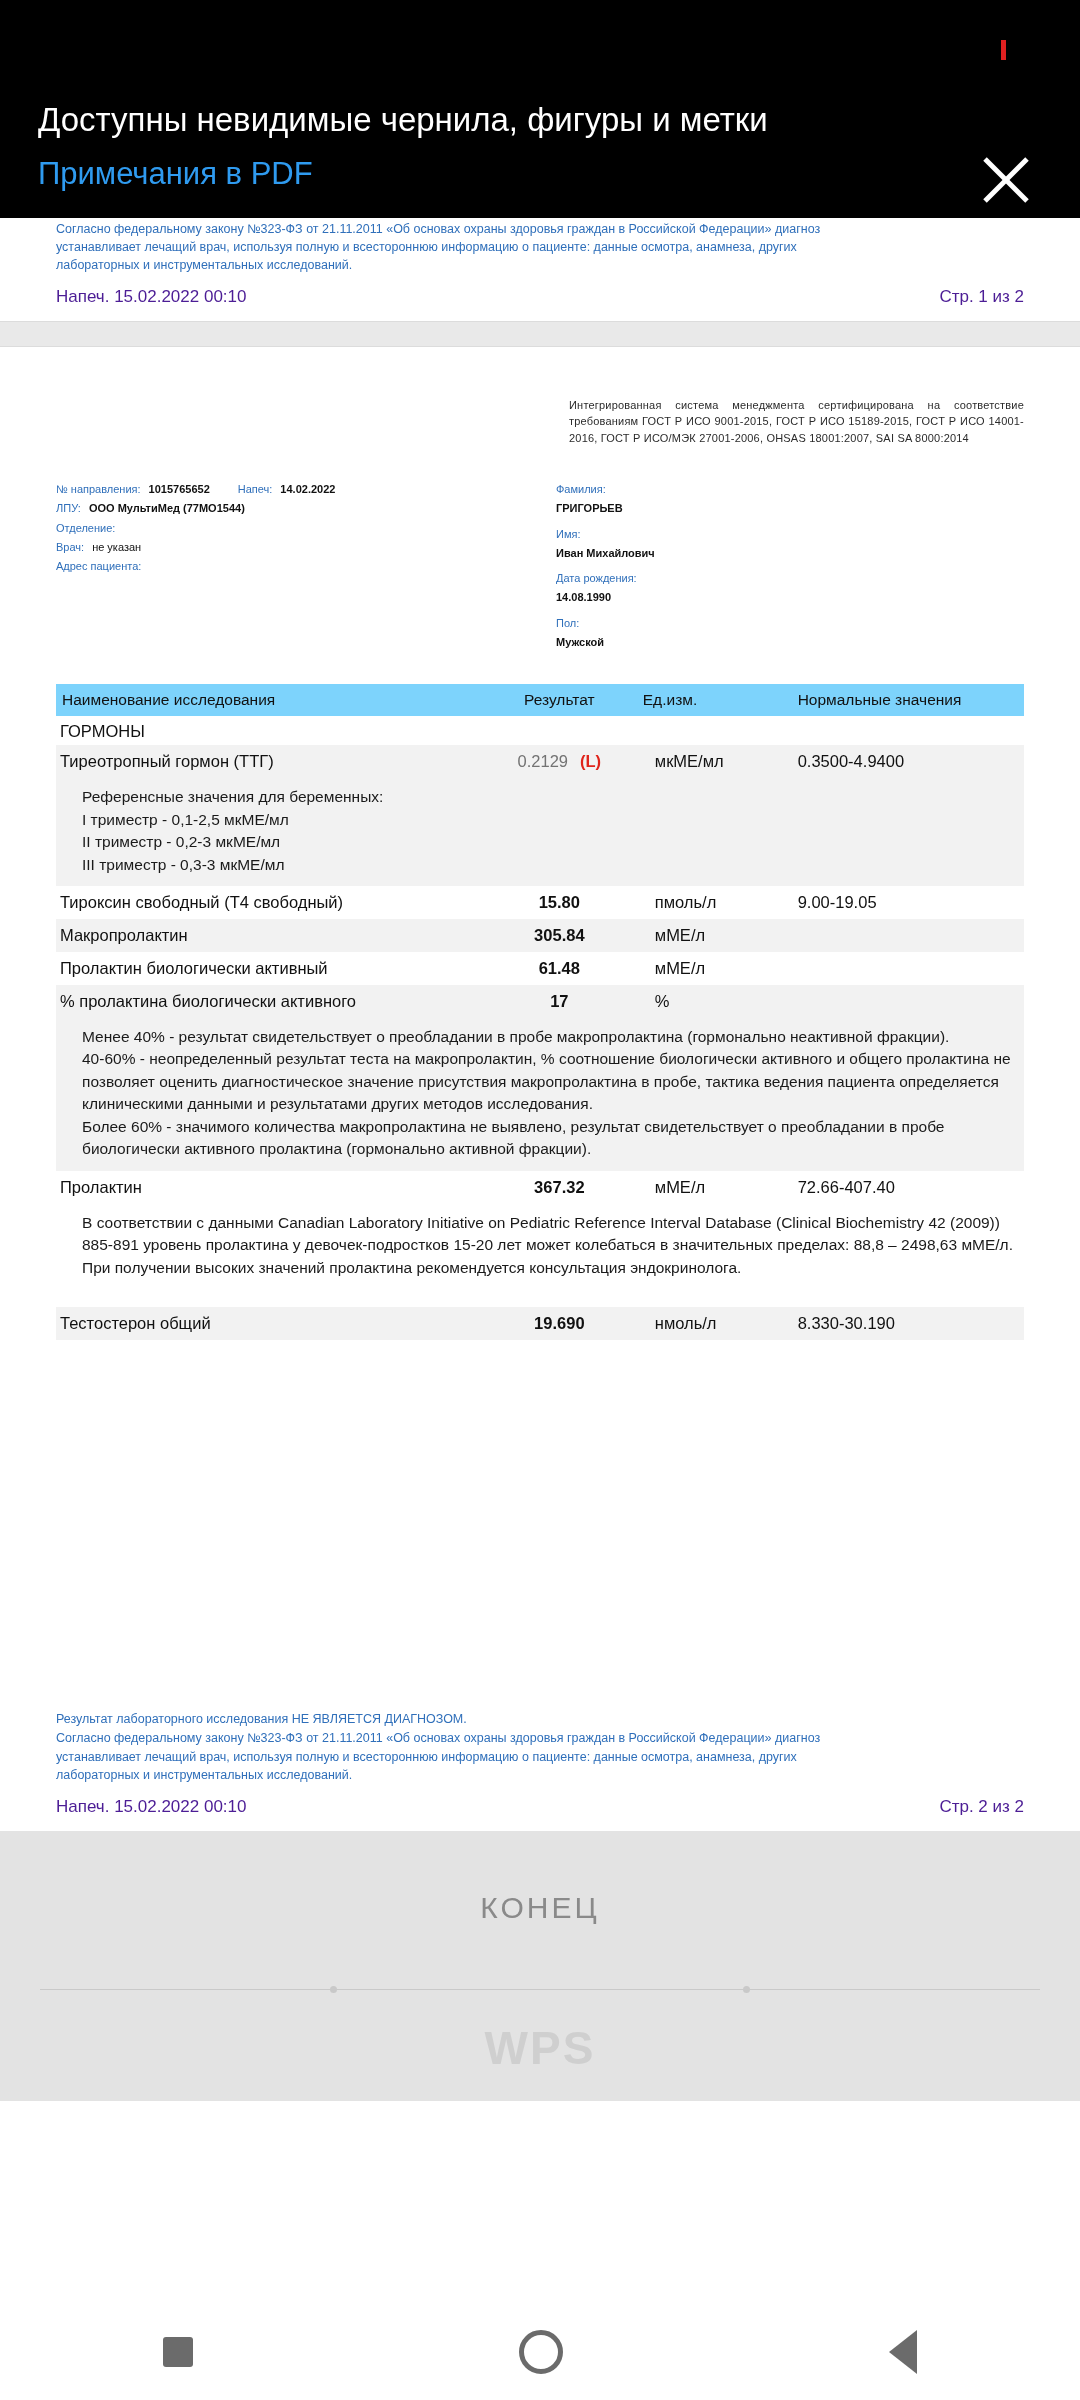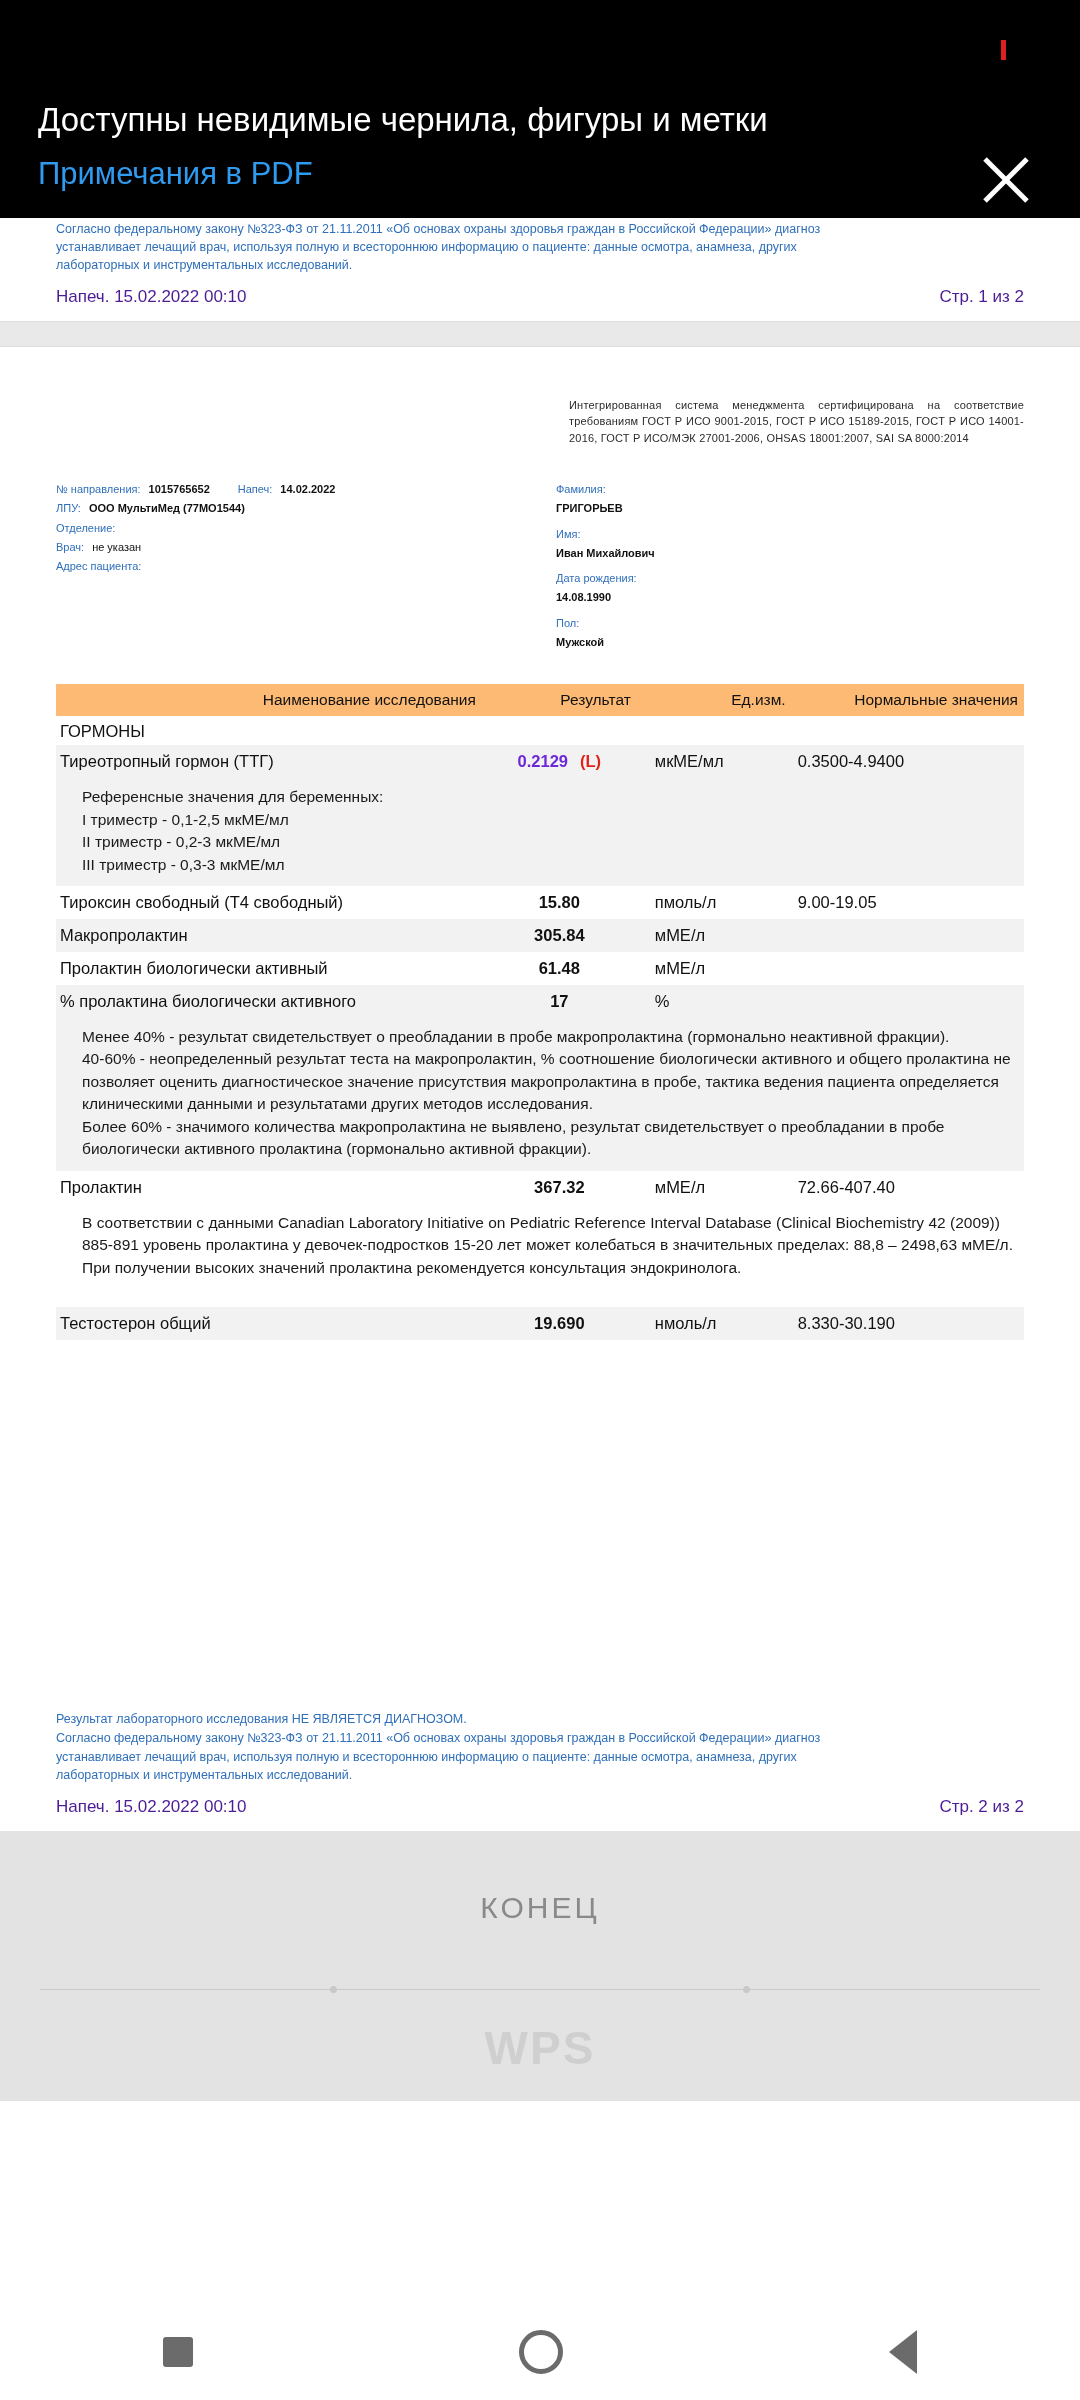--- a/index.html
+++ b/index.html
@@ -151,26 +151,25 @@
   }
   .info-label { color: #2f6fba; margin-right: 8px; }
   .info-value { color: #111; font-weight: bold; }
   .info-right .info-row { margin-bottom: 6px; flex-direction: column; }
   .info-right .info-label { width: 165px; flex: none; }
 
   
   table.res { width: 100%; border-collapse: collapse; }
   table.res td, table.res th { vertical-align: top; }
   .thead td {
-    background: #fdba74;
+    background: #7dd3fc;
     font-size: 15.5px;
     color: #111;
     padding: 7px 6px;
     font-weight: 400;
-    text-align: right;
   }
   .col-name { width: 44%; padding-left: 4px; }
   .col-res  { width: 16%; text-align: center; }
   .col-unit { width: 16%; text-align: left; padding-left: 18px;}
   .col-norm { width: 24%; text-align: left; padding-left: 6px;}
 
   .group-row td {
     font-size: 16.5px;
     padding: 6px 4px 4px 4px;
     color: #111;
@@ -178,21 +177,21 @@
   .res-row td {
     font-size: 16.5px;
     padding: 7px 4px;
     color: #111;
   }
   .res-row .nm { padding-left: 4px; }
   .res-row .vv { text-align: center; font-weight: bold; }
   .res-row .uu { padding-left: 18px; }
   .res-row .nn { padding-left: 6px; }
   .shade td { background: #f2f2f2; }
-  .abn { color: #6d28d9; font-weight: bold; }
+  .abn { color: #737373; font-weight: normal; }
   .abn-flag { color: #e0241b; font-weight: bold; margin-left: 12px; }
 
   .note-row td {
     background: #f2f2f2;
     font-size: 15.5px;
     line-height: 1.45;
     color: #1a1a1a;
     padding: 8px 8px 10px 26px;
   }
   .note-row.white td { background: #ffffff; }

